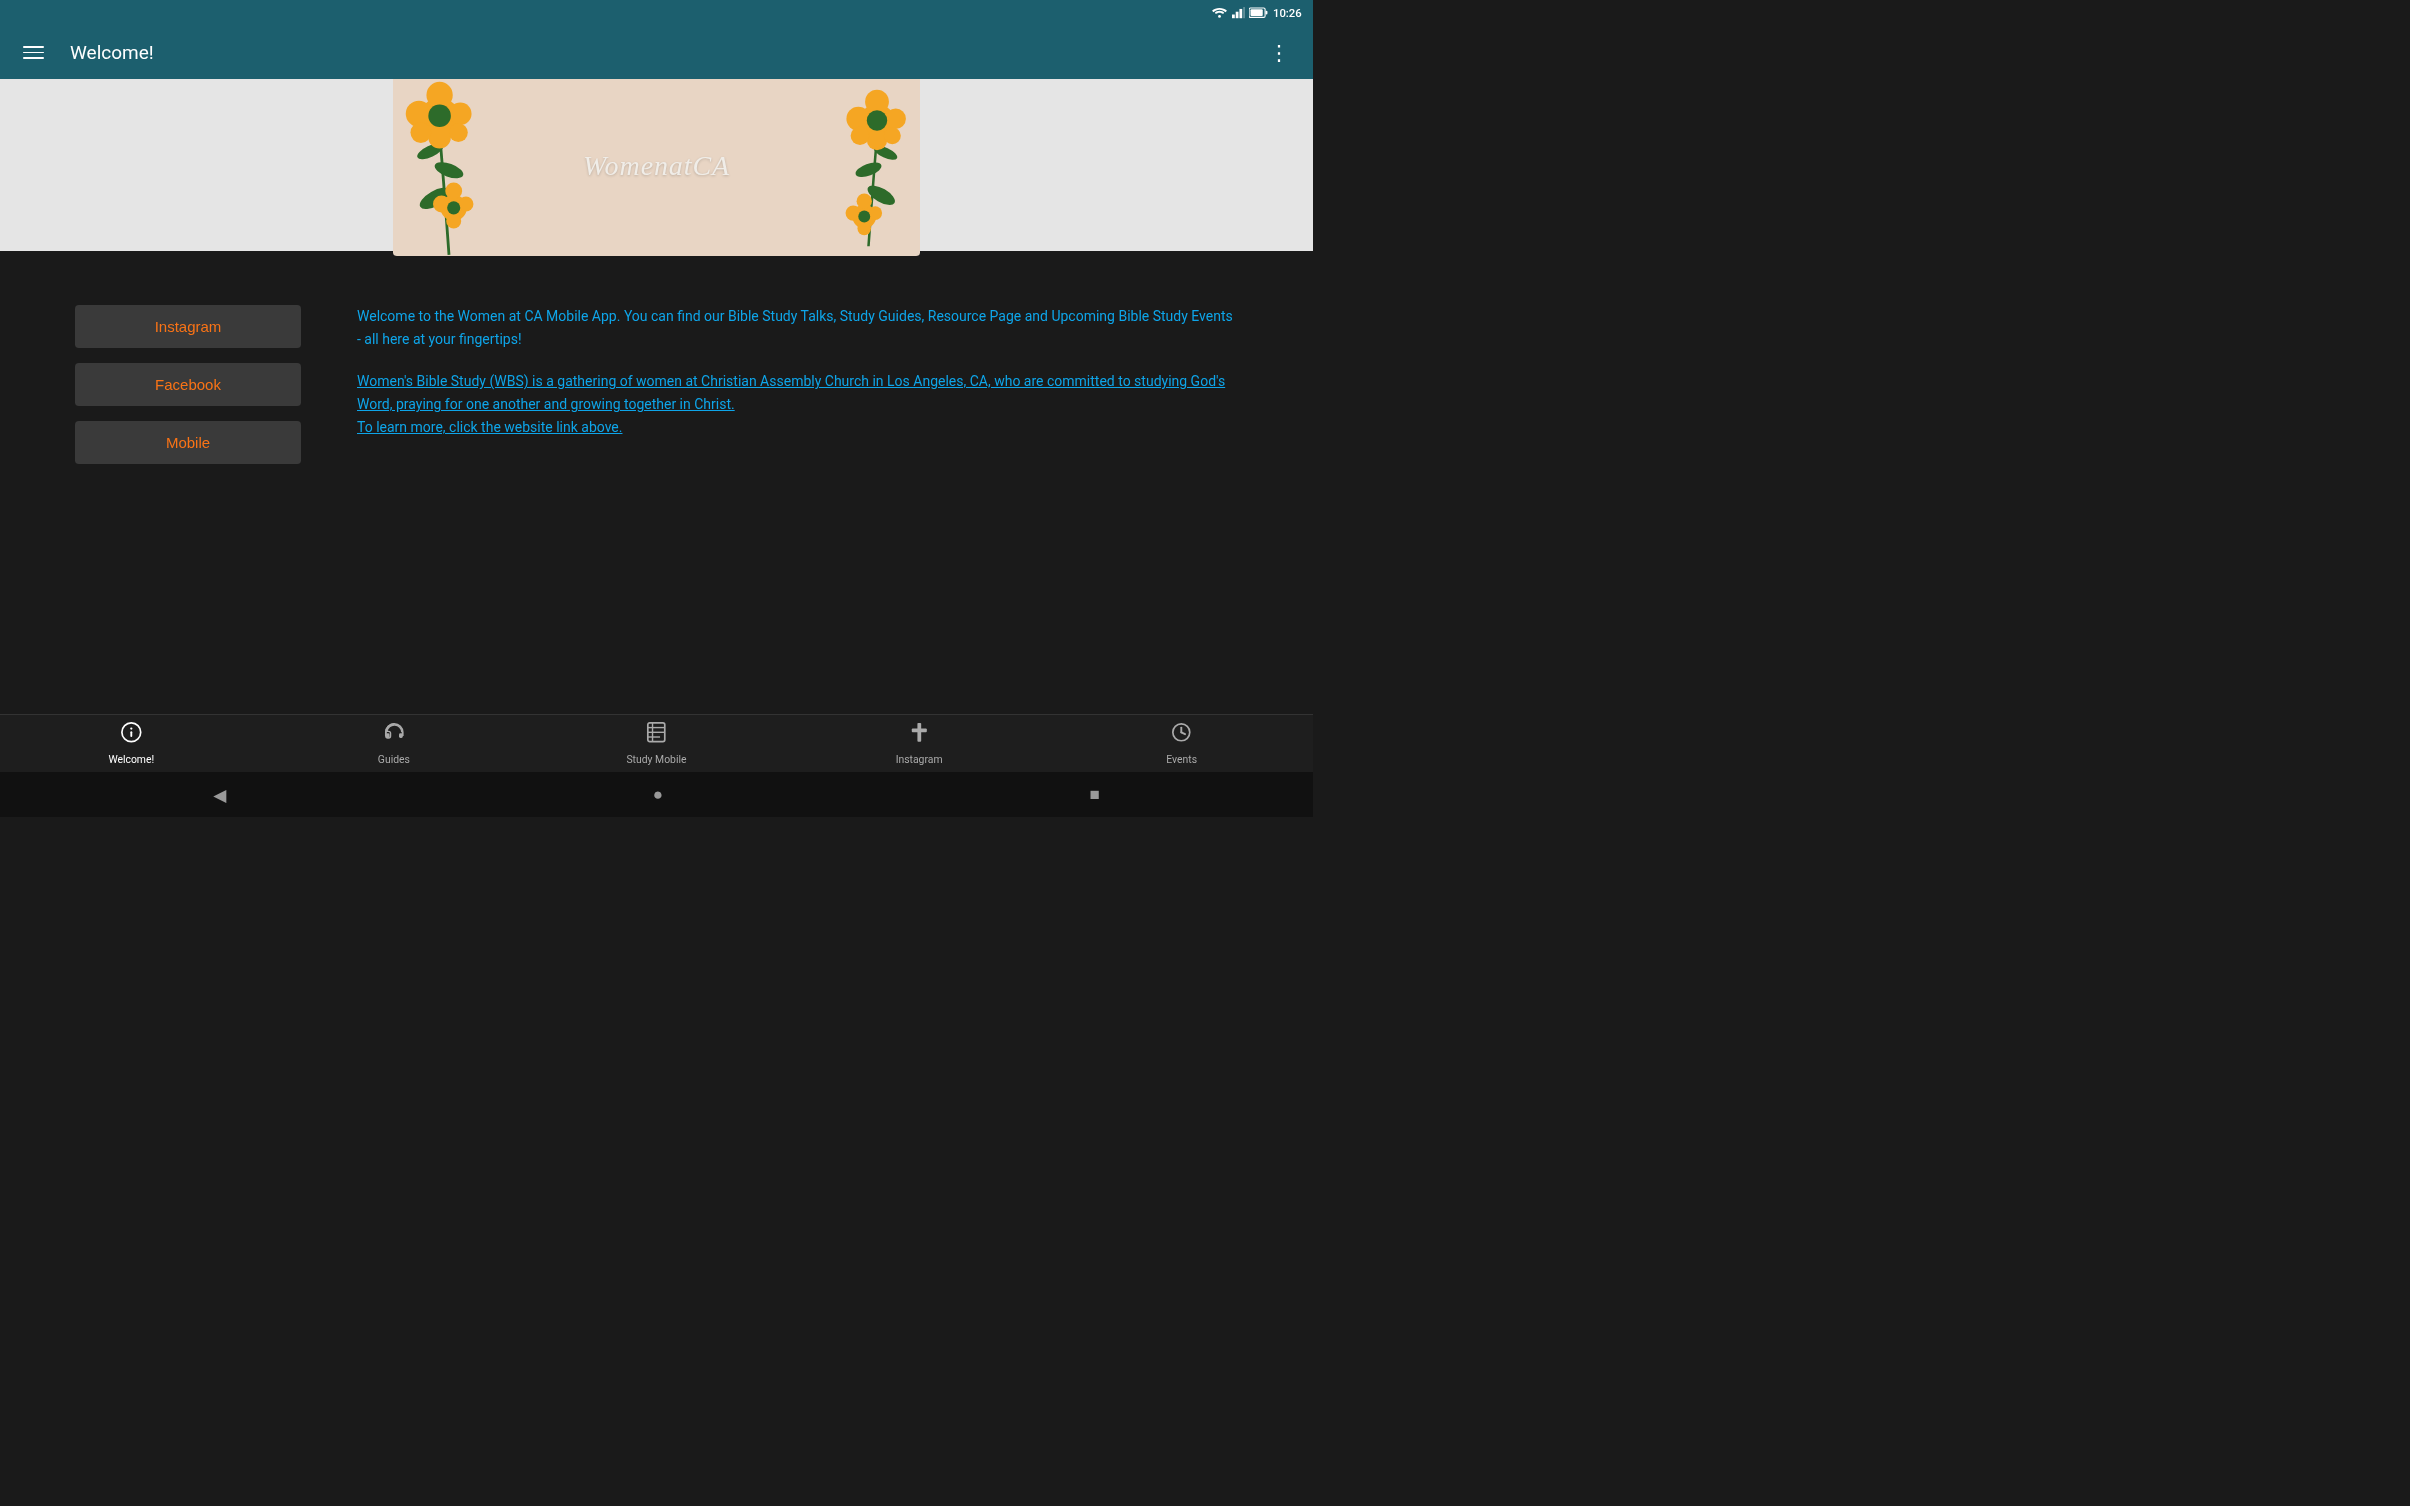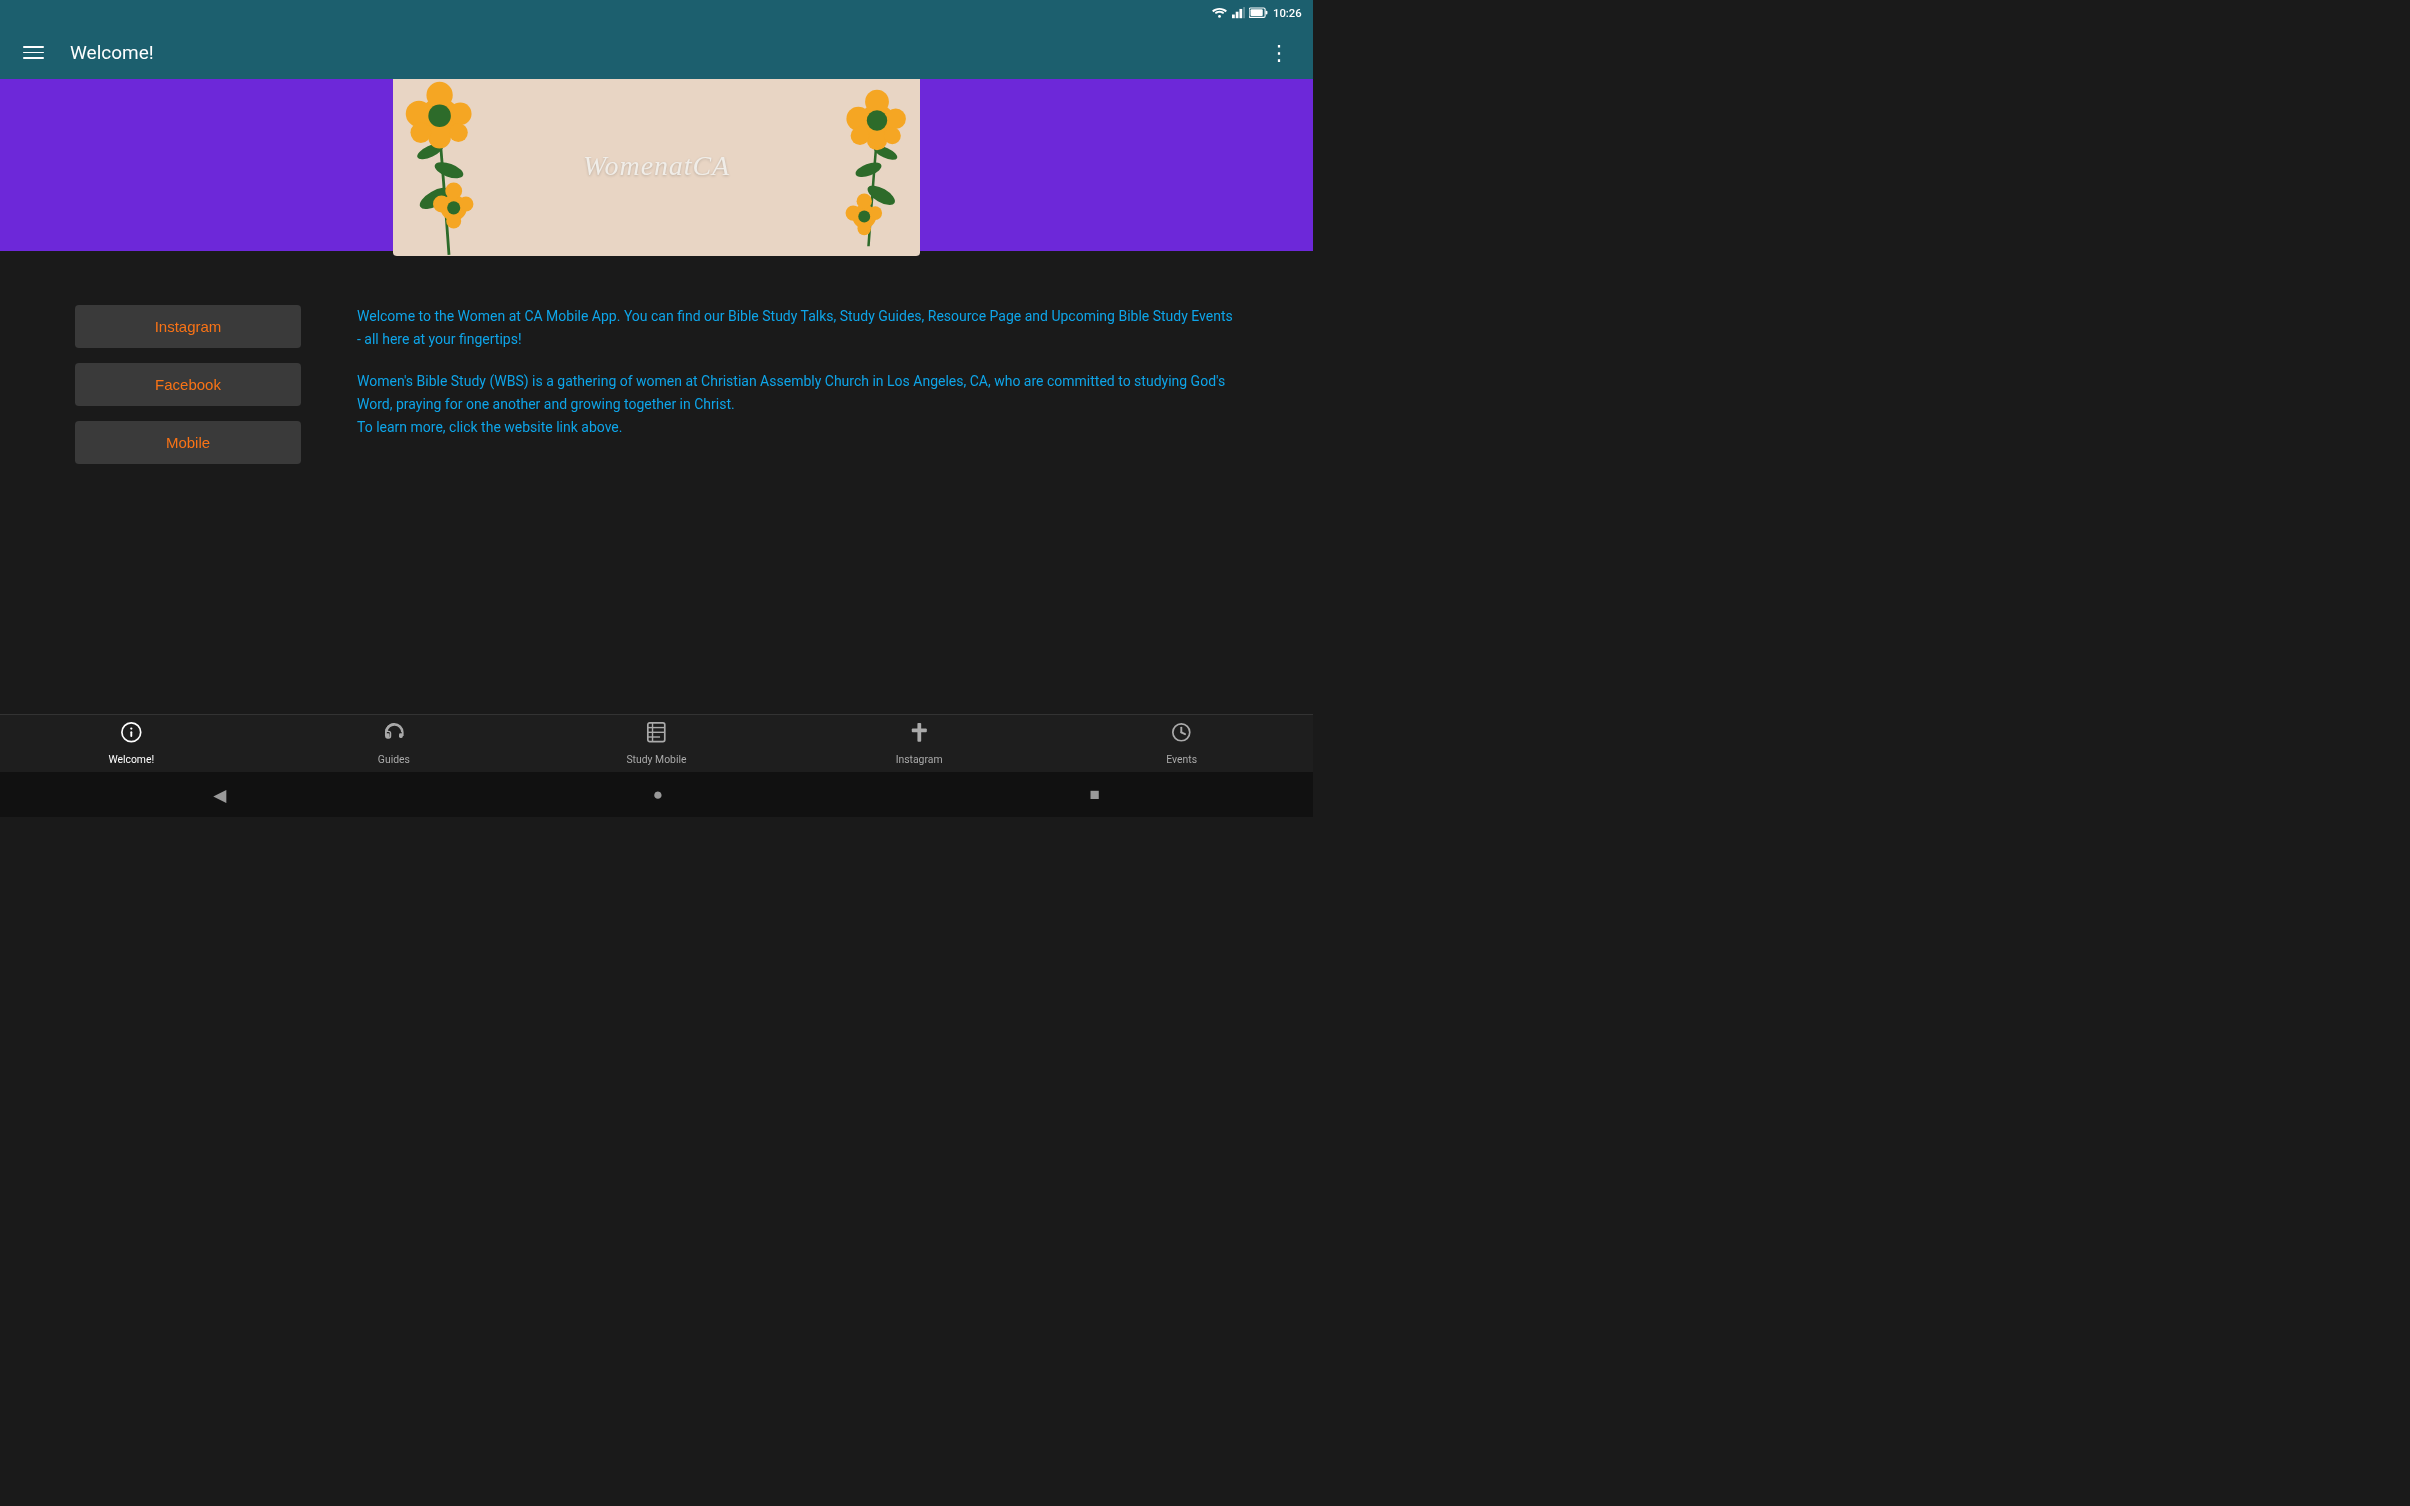--- a/index.html
+++ b/index.html
@@ -77,21 +77,21 @@
       padding: 7.5px;
       letter-spacing: 0.9px;
     }
 
     
     .banner-area {
       position: absolute;
       top: 79px;
       left: 0; right: 0;
       height: 172px;
-      background: #6d28d9;
+      background: #e5e5e5;
       display: flex;
       align-items: center;
       justify-content: center;
     }
     .banner-card {
       width: 527px;
       height: 181px;
       background: #e8d5c4;
       border-radius: 3.8px;
       position: relative;
@@ -168,20 +168,21 @@
       flex: 1;
       color: #0ea5e9;
       font-size: 14px;
       line-height: 1.65;
     }
     .right-text p {
       margin-bottom: 19px;
     }
     .right-text p:last-child {
       margin-bottom: 15px;
+      text-decoration: underline;
     }
 
     
     .bottom-nav {
       position: absolute;
       bottom: 45px;
       left: 0; right: 0;
       height: 58px;
       background: #1e1e1e;
       display: flex;

